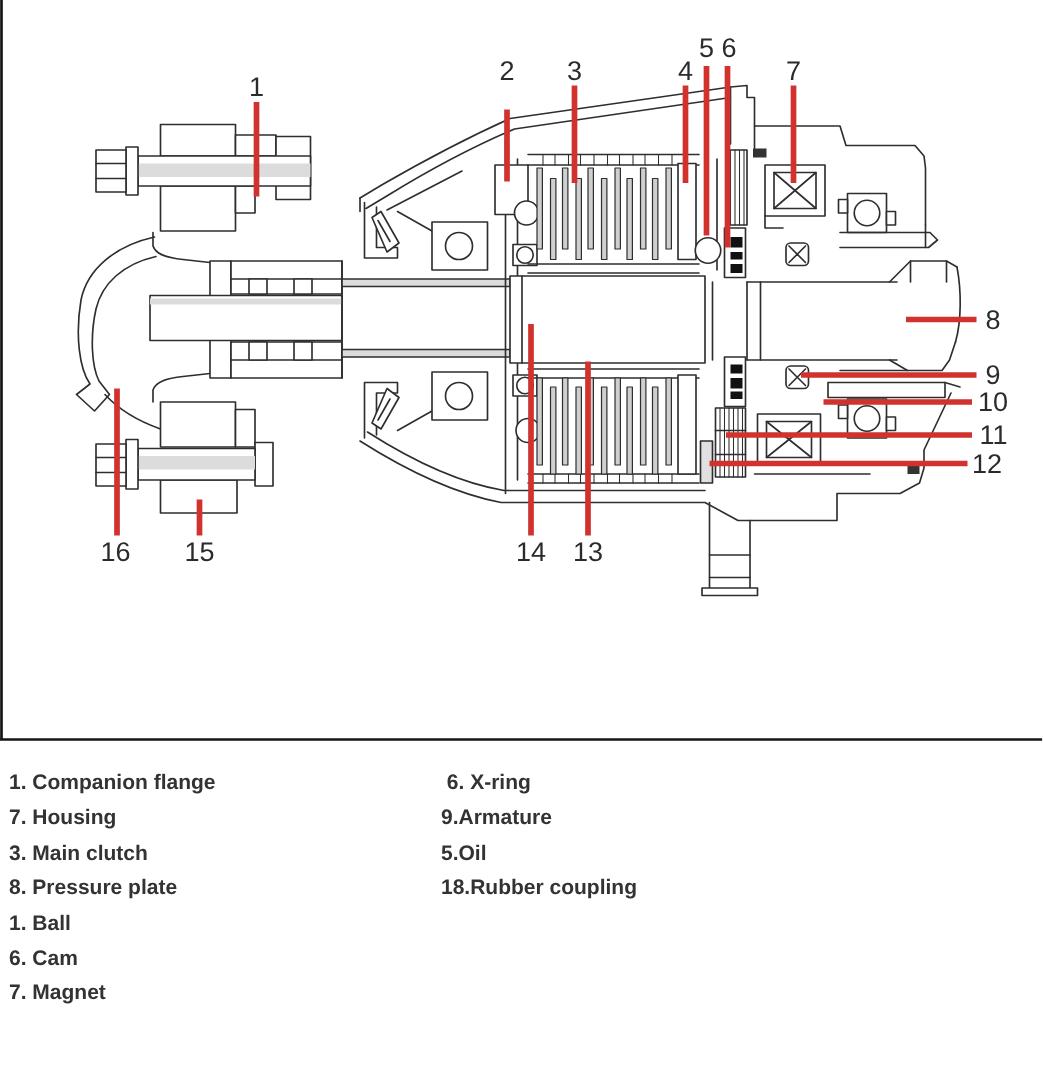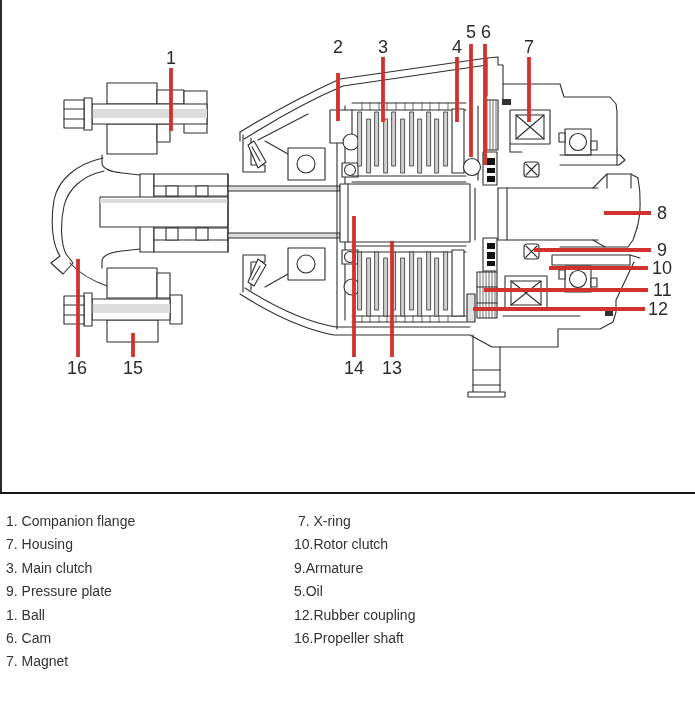--- a/index.html
+++ b/index.html
@@ -7,21 +7,21 @@
   .page{position:relative;width:695px;height:715px;background:#fff;overflow:hidden;}
   .diagram{position:absolute;top:0;left:0;width:695px;height:494px;}
   svg .d{stroke:var(--line-color,#2e2e2e);fill:none;stroke-width:1.1;stroke-linejoin:round;stroke-linecap:round;}
   svg .thin{stroke-width:0.7;}
   svg .co{stroke:var(--callout-red,#d2322d);stroke-width:3.8;}
   svg text.ct{font-family:"Liberation Sans",sans-serif;font-size:18px;fill:#2b2b2b;stroke:none;}
   svg .frame{stroke:#161616;stroke-width:1.8;fill:none;}
   .legend{position:absolute;left:0;top:503px;width:695px;height:212px;}
   .lcol{position:absolute;top:7px;left:6px;width:282px;}
   .lcol.right{left:294px;width:290px;}
-  .li{font-size:14px;line-height:23.4px;color:var(--text-color,#333);white-space:pre;}
+  .li{font-size:14px;line-height:23.4px;color:var(--text-color,#333);white-space:pre;font-weight:bold;}
 </style>
 </head>
 <body>
 
 <div class="page">
   <div class="diagram">
     <svg viewBox="0 0 695 494" width="695" height="494">
 
       <path class="frame" d="M1,0 V493 M0,493 H695"></path>
 
@@ -300,27 +300,25 @@
         </g>
       </g>
     </svg>
   </div>
 
   <div class="legend">
     <div class="lcol">
       <div class="li">1. Companion flange</div>
       <div class="li">7. Housing</div>
       <div class="li">3. Main clutch</div>
-      <div class="li">9. Pressure plate</div>
+      <div class="li">8. Pressure plate</div>
       <div class="li">1. Ball</div>
       <div class="li">6. Cam</div>
       <div class="li">7. Magnet</div>
     </div>
     <div class="lcol right">
-      <div class="li"> 7. X-ring</div>
-      <div class="li">10.Rotor clutch</div>
+      <div class="li"> 6. X-ring</div>
       <div class="li">9.Armature</div>
       <div class="li">5.Oil</div>
-      <div class="li">12.Rubber coupling</div>
-      <div class="li">16.Propeller shaft</div>
+      <div class="li">18.Rubber coupling</div>
     </div>
   </div>
 </div>
 
 </body></html>

